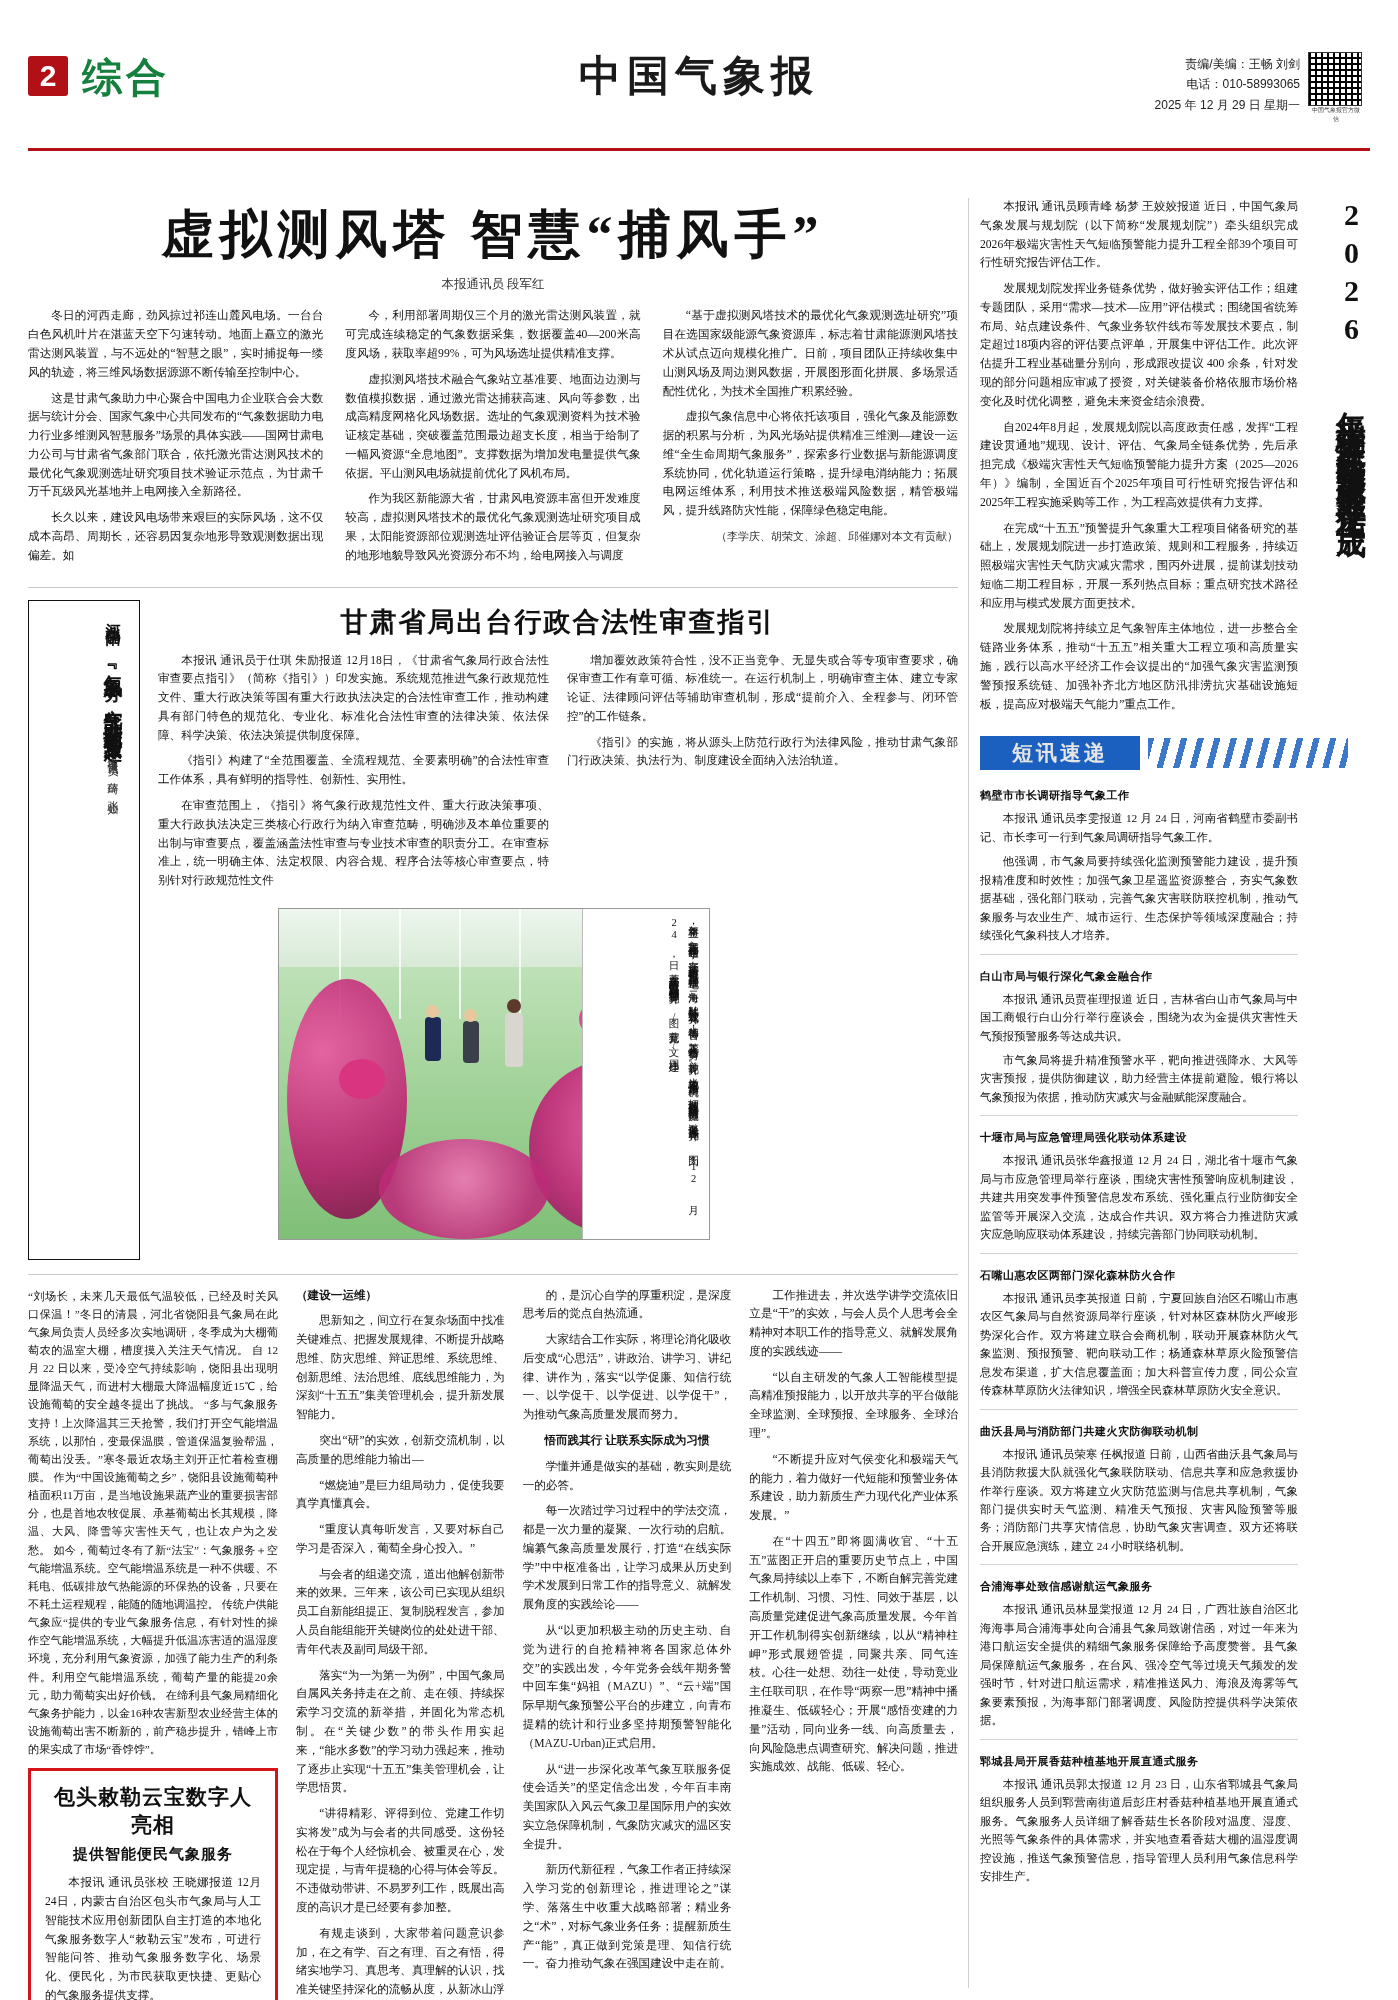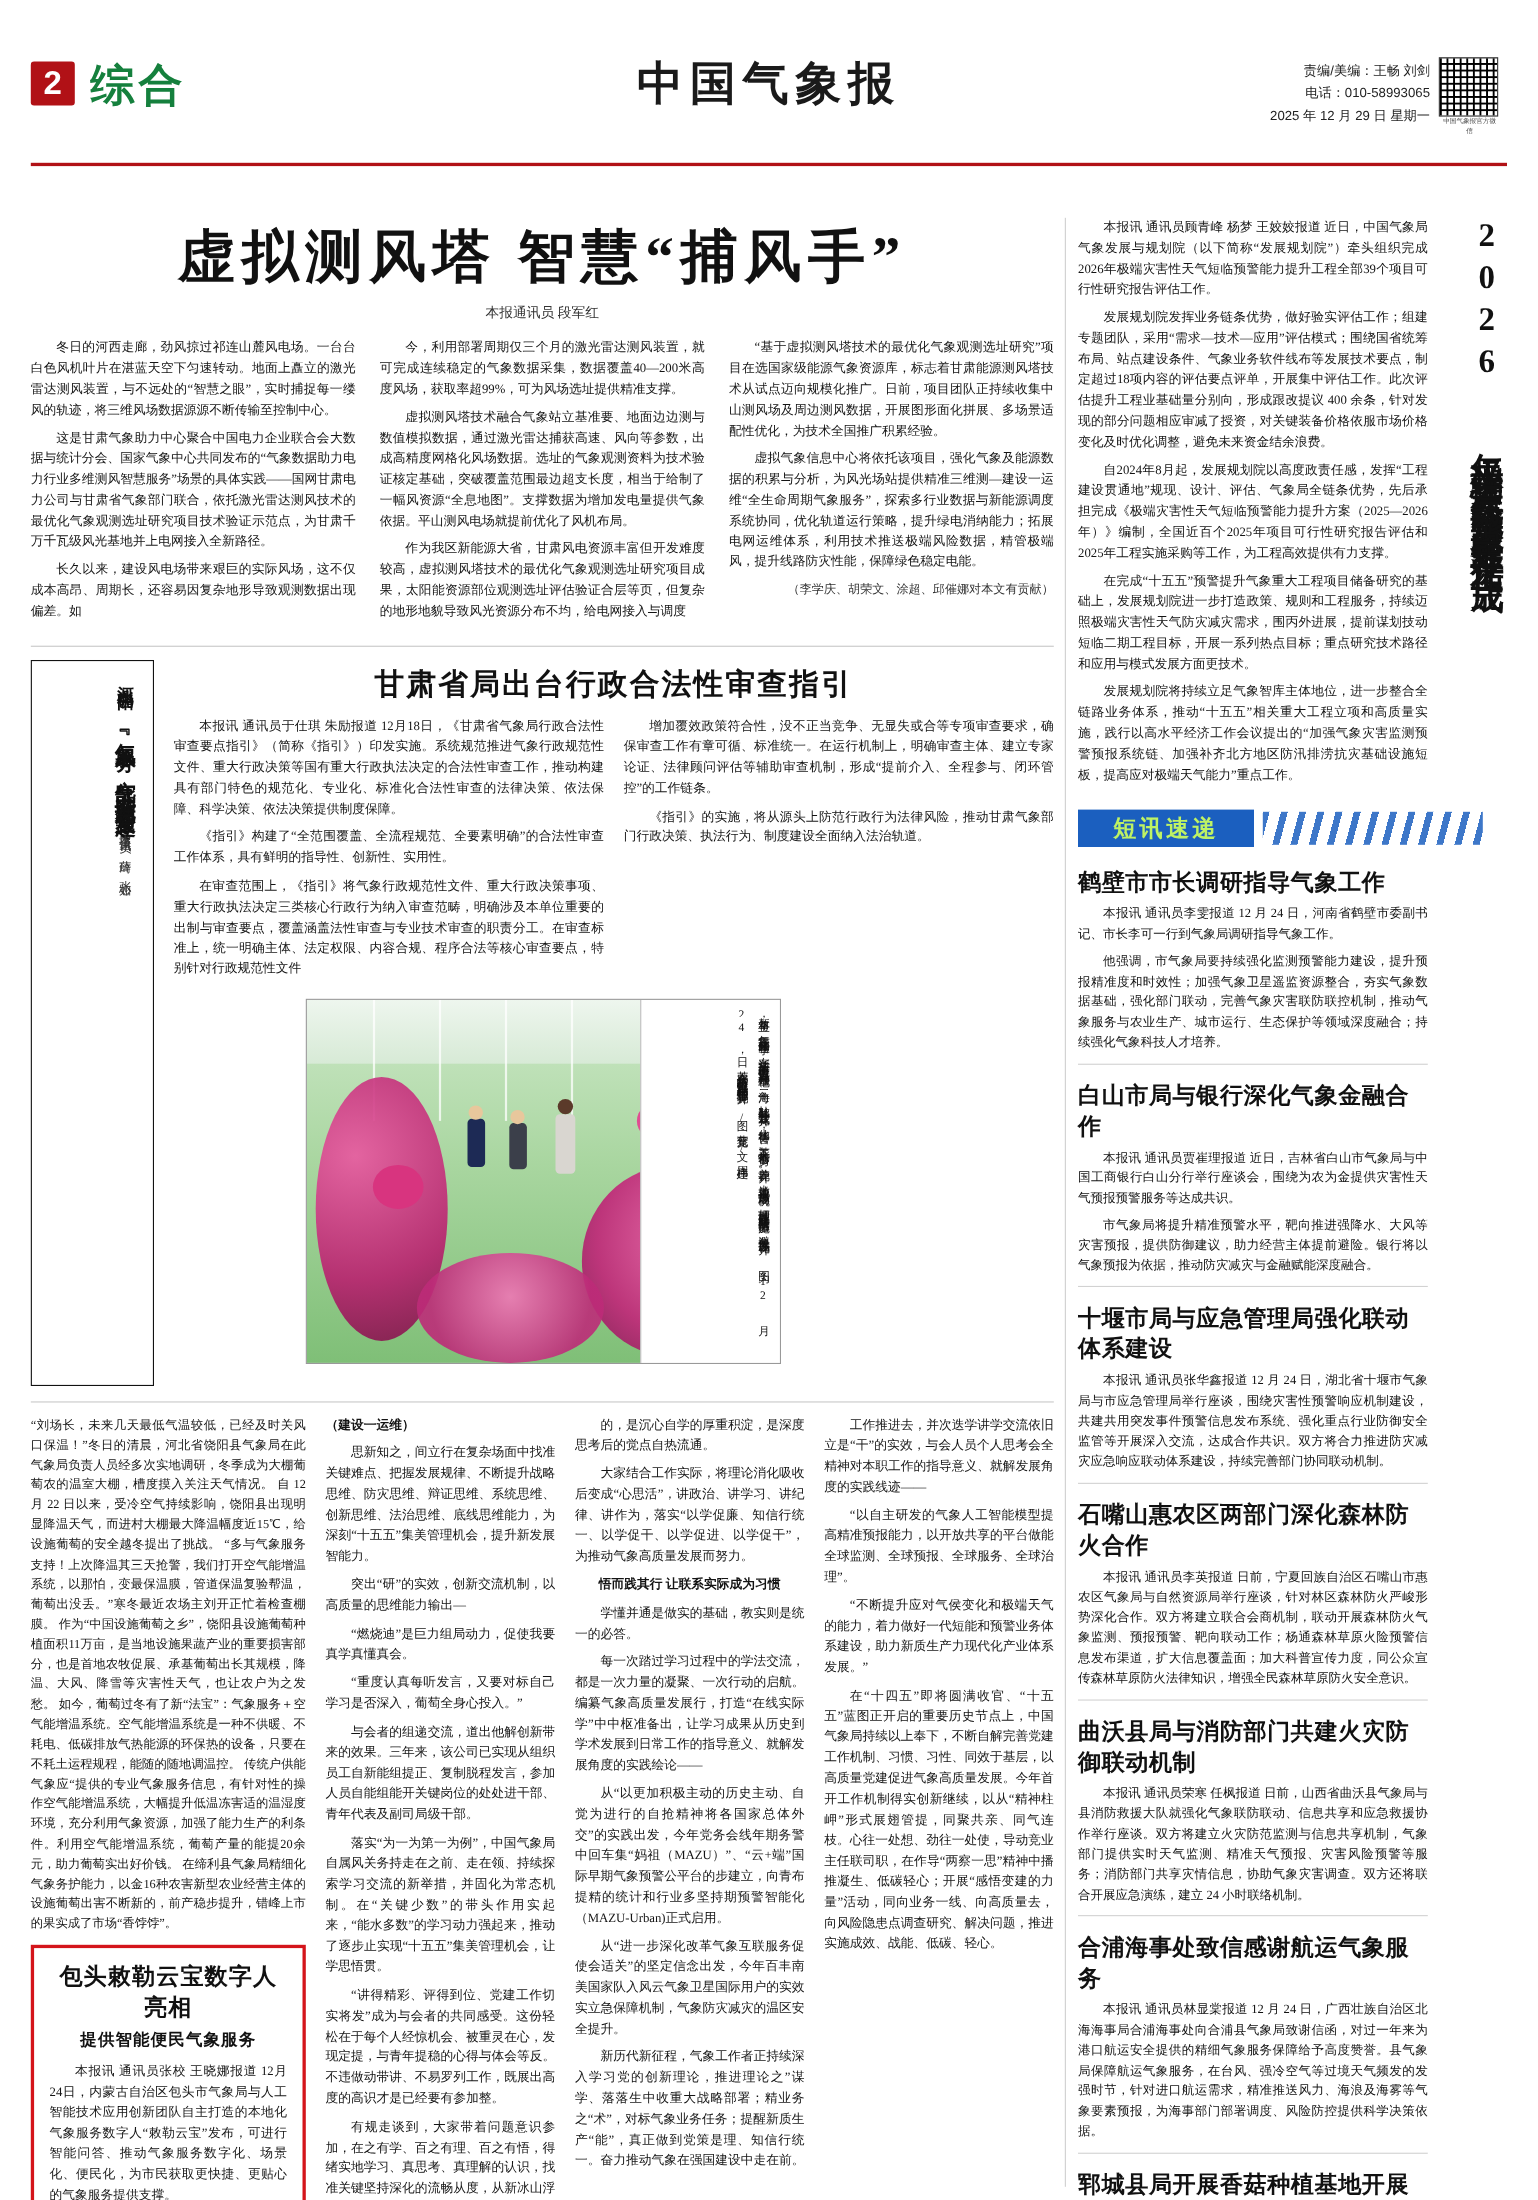--- a/index.html
+++ b/index.html
@@ -105,27 +105,27 @@
     position:absolute;right:0;top:0;width:60px;height:560px;
     writing-mode:vertical-rl;text-orientation:upright;
     font-size:30px;font-weight:bold;letter-spacing:5px;line-height:1.25;
   }
   .rt-text{position:absolute;left:0;top:0;width:318px;}
   .brief-banner{
     margin-top:18px;position:relative;height:42px;
   }
   .brief-banner .bar{
     position:absolute;left:0;top:4px;width:160px;height:34px;background:#1b5fbf;
-    color:#bef264;font-size:21px;font-weight:bold;letter-spacing:3px;
+    color:#e5e5e5;font-size:21px;font-weight:bold;letter-spacing:3px;
     display:flex;align-items:center;justify-content:center;
   }
   .brief-banner .slash{position:absolute;left:168px;top:6px;width:200px;height:30px;
     background:repeating-linear-gradient(105deg,#1b5fbf 0 6px,#ffffff 6px 16px);opacity:.85;}
   .brief{margin-top:14px;}
-  .brief h5{font-size:21px;font-weight:bold;margin:14px 0 6px 0;letter-spacing:.5px;}
+  .brief h5{font-size:11px;font-weight:bold;margin:14px 0 6px 0;letter-spacing:.5px;}
   .brief p{font-size:11.4px;line-height:1.62;text-align:justify;margin:0 0 6px 0;text-indent:2em;}
   .brief hr{border:0;border-top:1px solid #d2d2d2;margin:9px 0;}
 </style>
 </head>
 <body>
 
 <div class="page">
 
   <div class="masthead">
     <div class="page-num">2</div>

